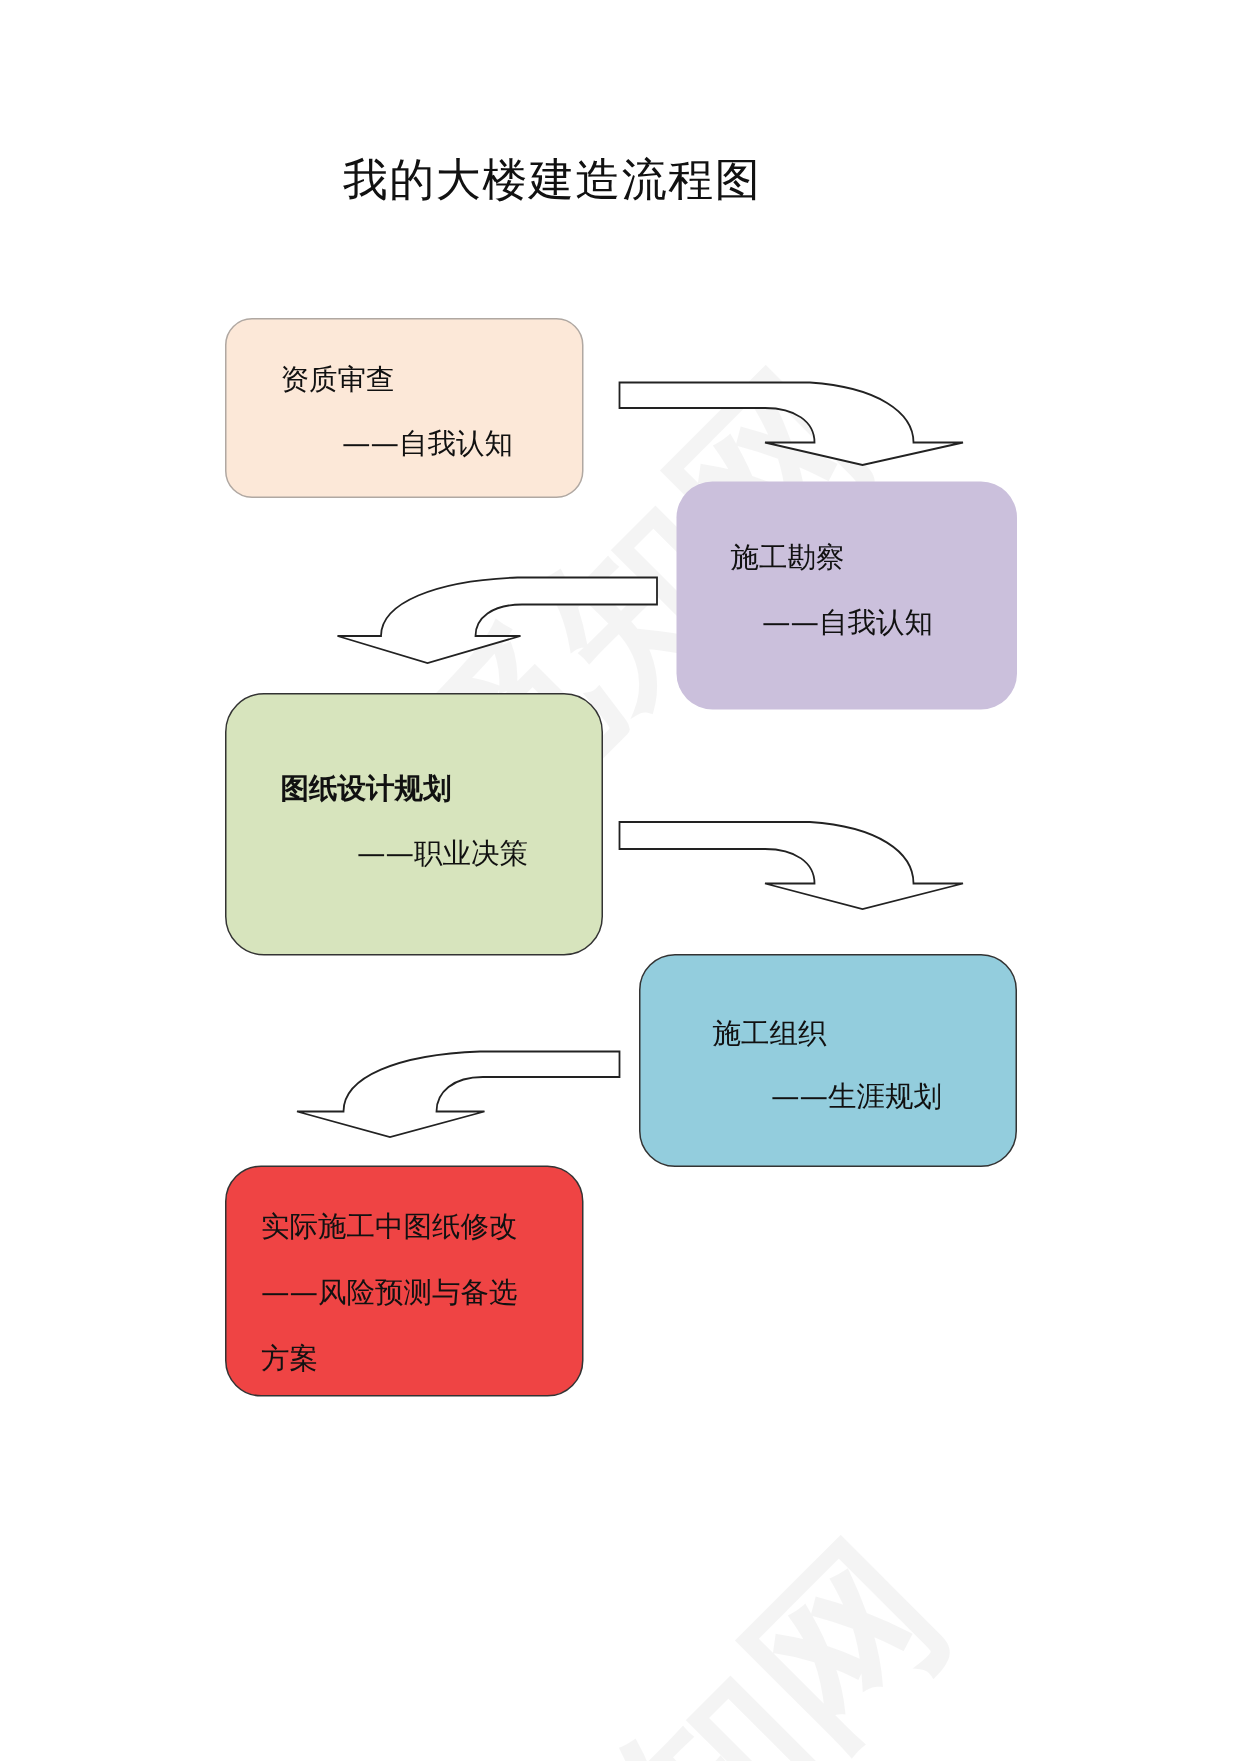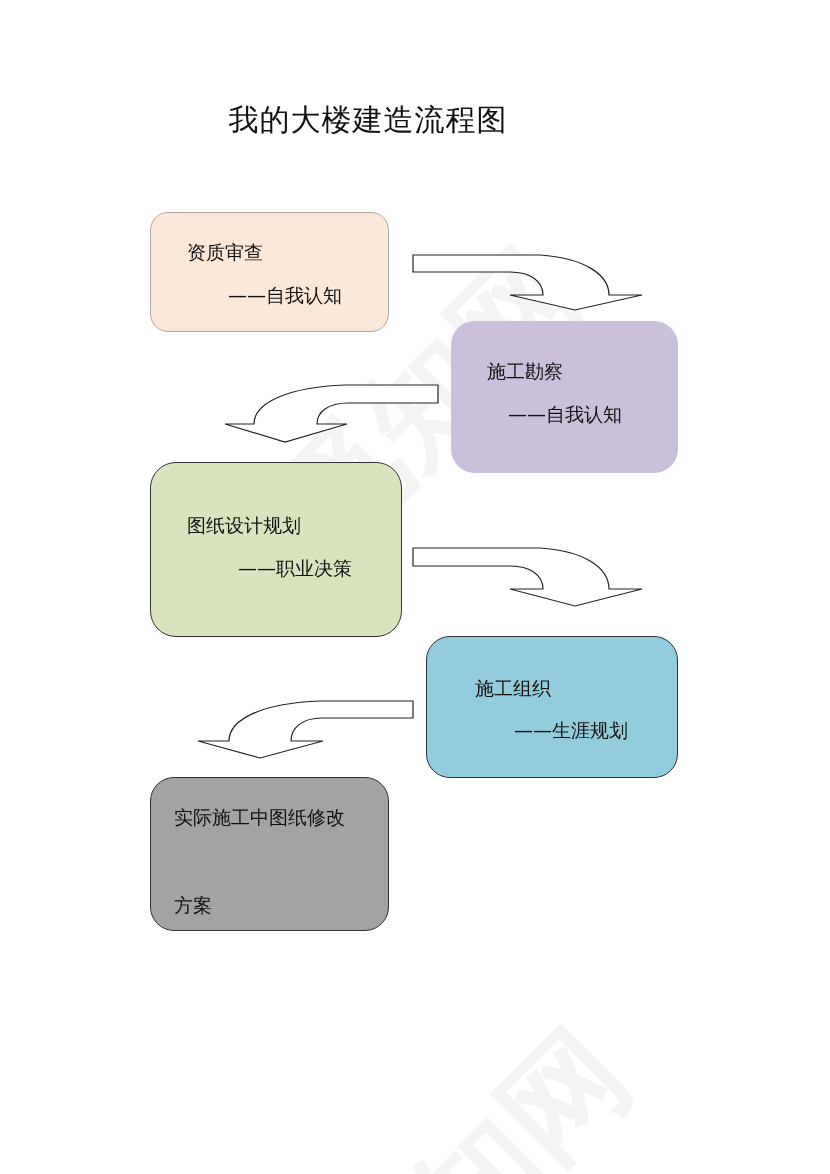--- a/index.html
+++ b/index.html
@@ -6,21 +6,21 @@
     body { width: 830px; height: 1174px; position: relative; overflow: hidden;
            font-family: "DejaVu Sans", "Liberation Sans", sans-serif; color: #111; }
     .title { position: absolute; left: 0; width: 736px; top: 100px; text-align: center;
              font-size: 30px; font-family: "DejaVu Serif", "Liberation Serif", serif; color: #111; letter-spacing: 1px; }
     .box { position: absolute; box-sizing: border-box; border-radius: 22px; }
     .box .t { position: absolute; font-size: 19px; white-space: nowrap; color: #111; }
     #b1 { left: 150px; top: 212px; width: 239px; height: 120px; background: #fce8d8; border: 1px solid #b0a8a2; border-radius: 18px; }
     #b2 { left: 451px; top: 321px; width: 227px; height: 152px; background: #cbc0dc; border: none; border-radius: 24px; }
     #b3 { left: 150px; top: 462px; width: 252px; height: 175px; background: #d7e4bd; border: 1px solid #333; border-radius: 26px; }
     #b4 { left: 426px; top: 636px; width: 252px; height: 142px; background: #93cddd; border: 1px solid #333; border-radius: 24px; }
-    #b5 { left: 150px; top: 777px; width: 239px; height: 154px; background: #a3a3a3; border: 1px solid #333; border-radius: 24px; }
+    #b5 { left: 150px; top: 777px; width: 239px; height: 154px; background: #ef4444; border: 1px solid #333; border-radius: 24px; }
     svg.arrows { position: absolute; left: 0; top: 0; width: 830px; height: 1174px; pointer-events: none; }
     .wm { position: absolute; color: rgba(0,0,0,0.045); font-weight: bold; font-size: 120px;
           transform: rotate(-45deg); white-space: nowrap; pointer-events: none; }
   </style>
 </head>
 <body>
 
 <div class="wm" style="left:250px; top:320px;">觅知网</div>
 <div class="wm" style="left:300px; top:1100px;">觅知网</div>
 
@@ -43,25 +43,26 @@
   <span class="t" style="left:36px; top:27px;">资质审查</span>
   <span class="t" style="left:77px; top:70px;">——自我认知</span>
 </div>
 
 <div class="box" id="b2">
   <span class="t" style="left:36px; top:38px;">施工勘察</span>
   <span class="t" style="left:57px; top:81px;">——自我认知</span>
 </div>
 
 <div class="box" id="b3">
-  <span class="t" style="left:36px; top:50px;">图纸设计规划</span>
+  <span class="t" style="left:36px; top:50px;font-weight:bold;">图纸设计规划</span>
   <span class="t" style="left:87px; top:93px;">——职业决策</span>
 </div>
 
 <div class="box" id="b4">
   <span class="t" style="left:48px; top:39px;">施工组织</span>
   <span class="t" style="left:87px; top:81px;">——生涯规划</span>
 </div>
 
 <div class="box" id="b5">
   <span class="t" style="left:23px; top:27px;">实际施工中图纸修改</span>
+  <span class="t" style="left:23px; top:71px;">——风险预测与备选</span>
   <span class="t" style="left:23px; top:115px;">方案</span>
 </div>
 
 </body></html>

